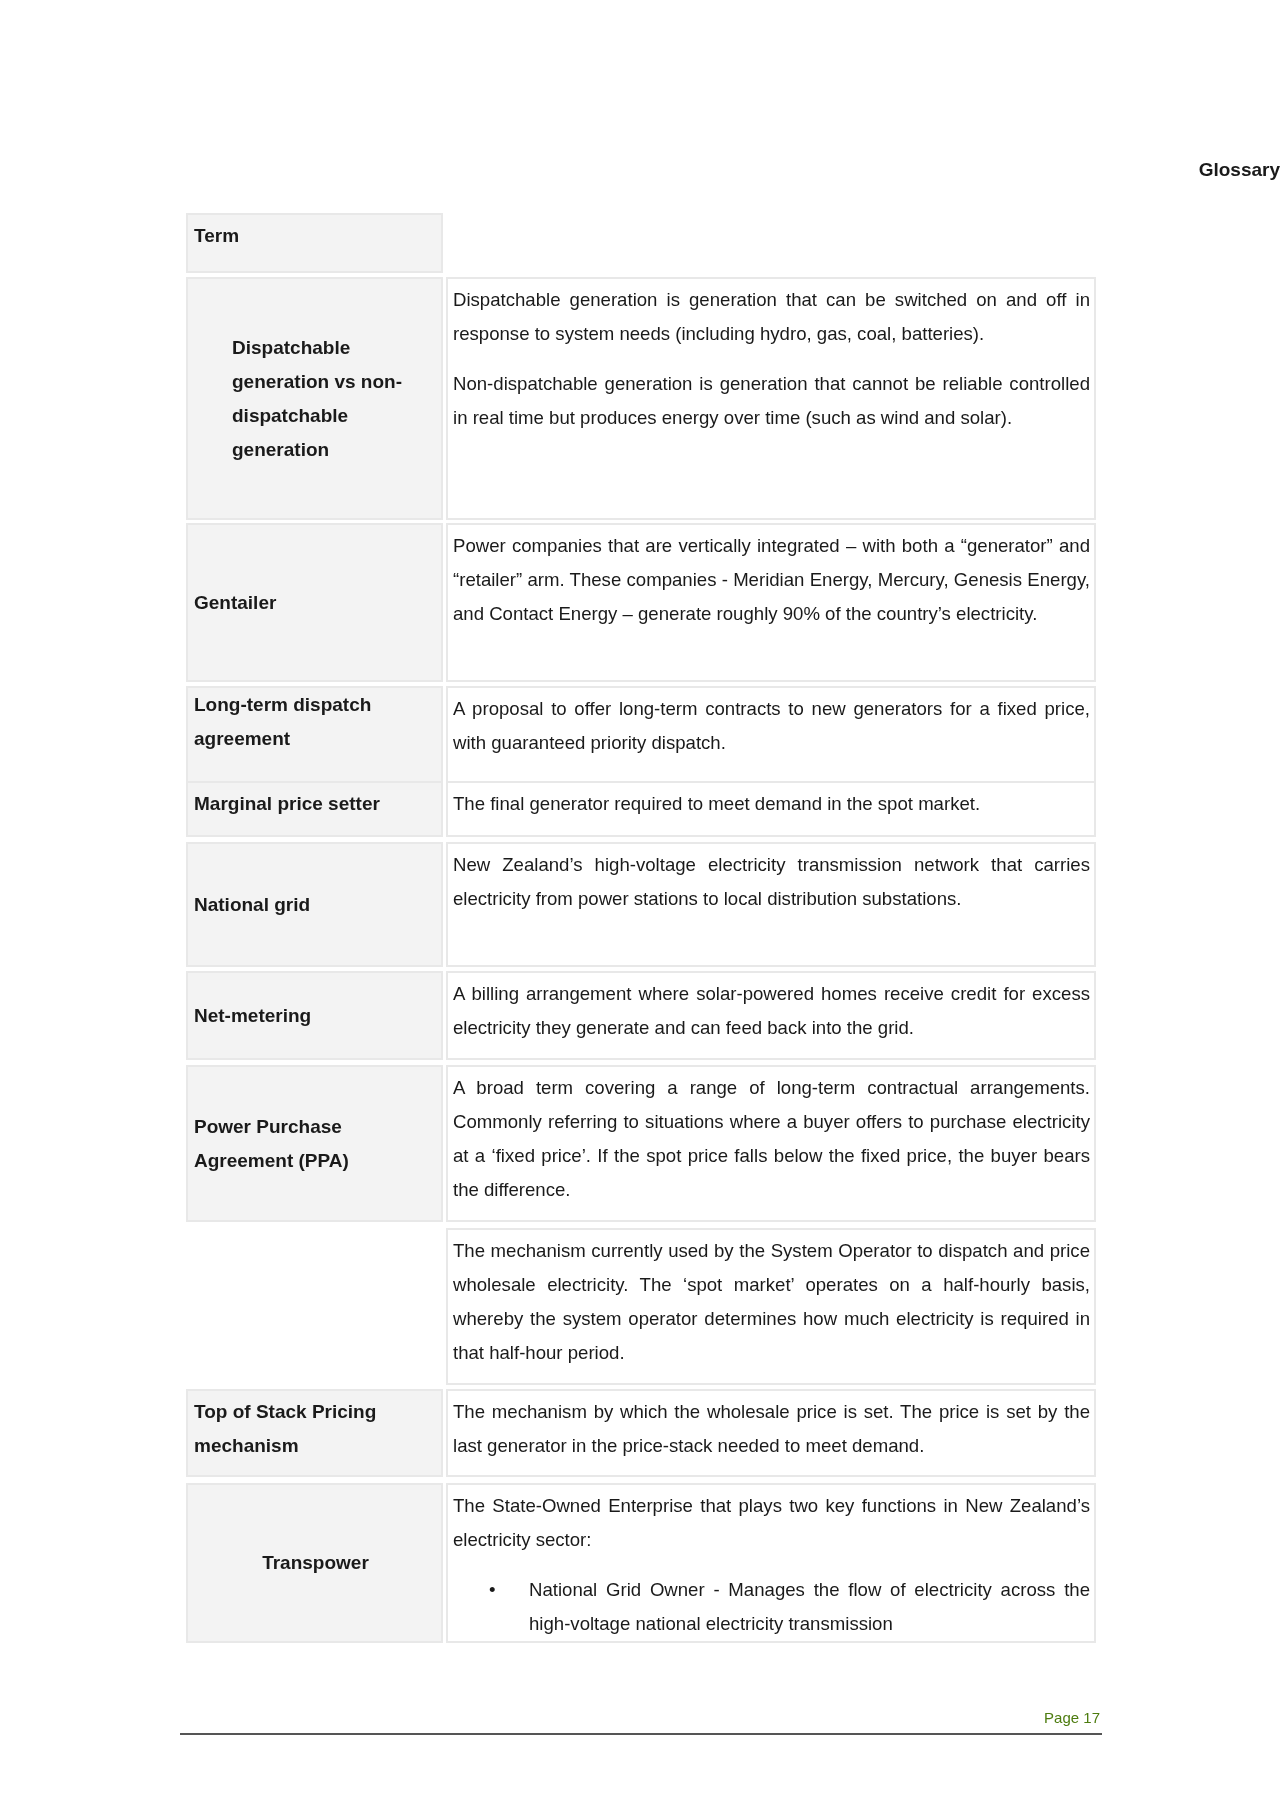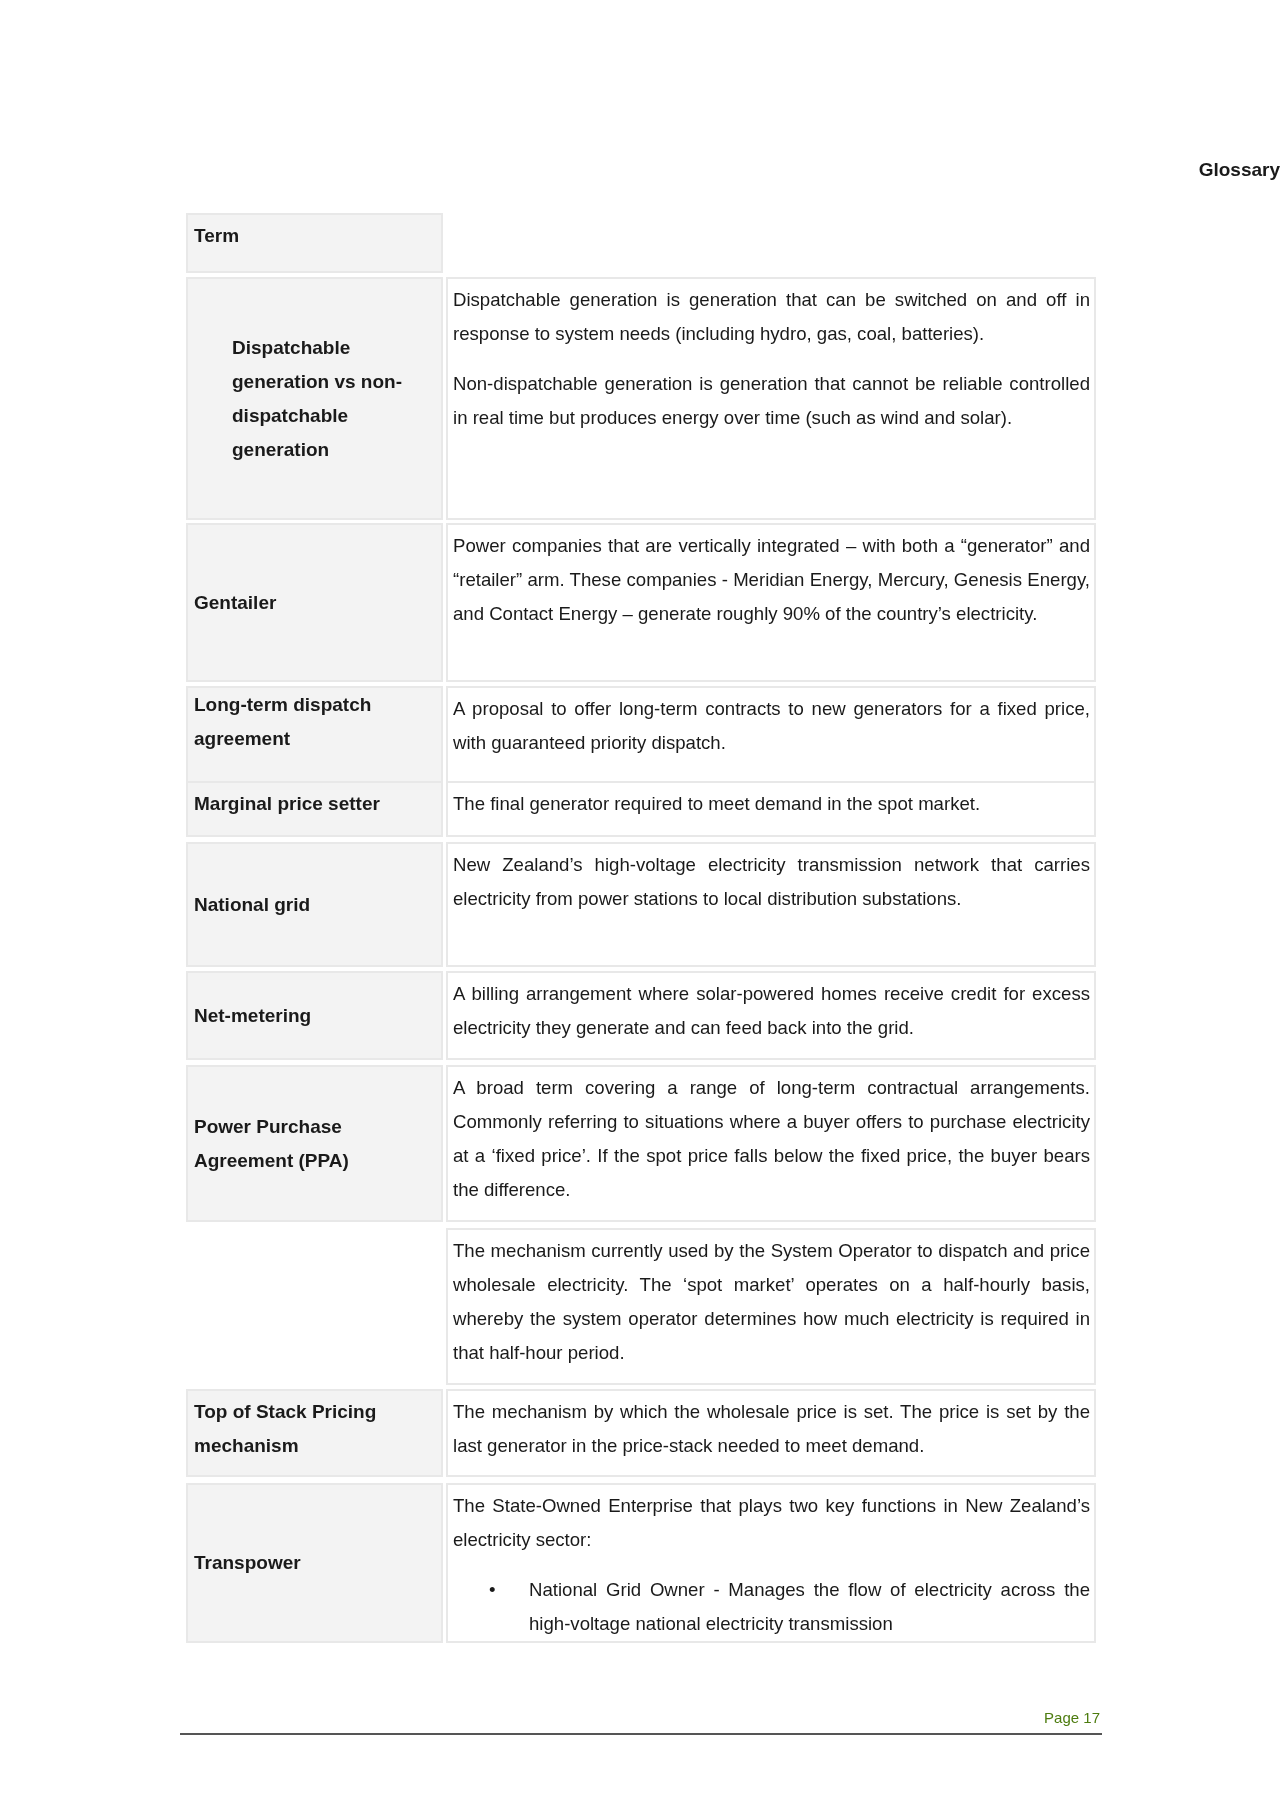--- a/index.html
+++ b/index.html
@@ -110,21 +110,21 @@
   <div class="row" style="top:1176px;height:88px;">
     <div class="cell term" style="height:88px;align-items:flex-start;padding-top:4px;">
         <span>Top of Stack Pricing mechanism</span>
       </div>
     <div class="cell def" style="height:88px;">
       <p>The mechanism by which the wholesale price is set. The price is set by the last generator in the price-stack needed to meet demand.</p>
     </div>
   </div>
 
   <div class="row" style="top:1270px;height:160px;">
-    <div class="cell term" style="height:160px;">
+    <div class="cell term" style="height:160px;justify-content:center;">
         <span>Transpower</span>
       </div>
     <div class="cell def" style="height:160px;">
       <p>The State-Owned Enterprise that plays two key functions in New Zealand’s electricity sector:</p>
       <ul>
         <li>
           <span class="bullet">•</span>
           <span>National Grid Owner - Manages the flow of electricity across the high-voltage national electricity transmission</span>
         </li>
       </ul>

